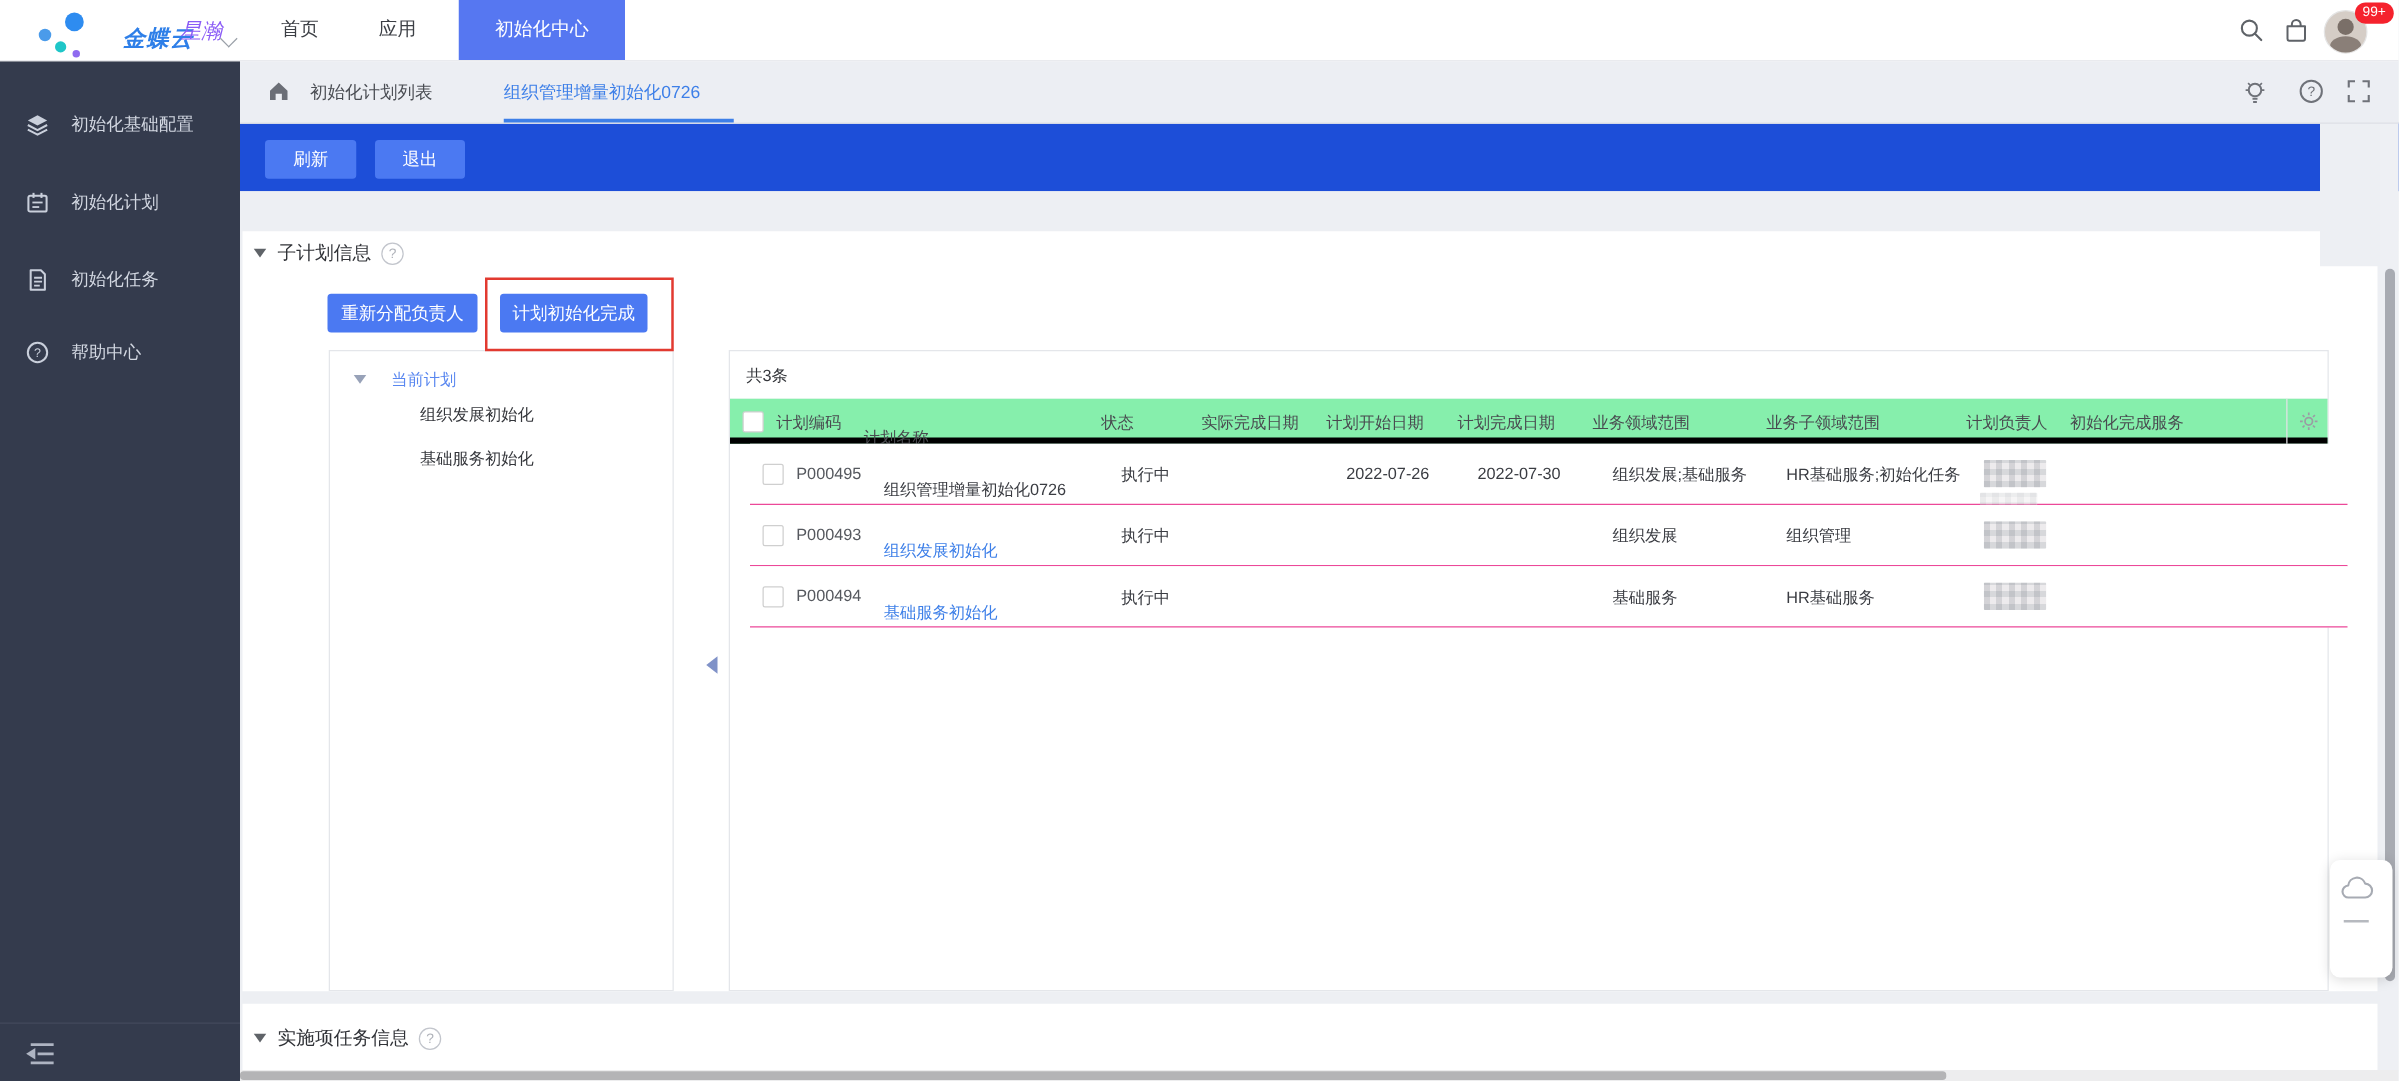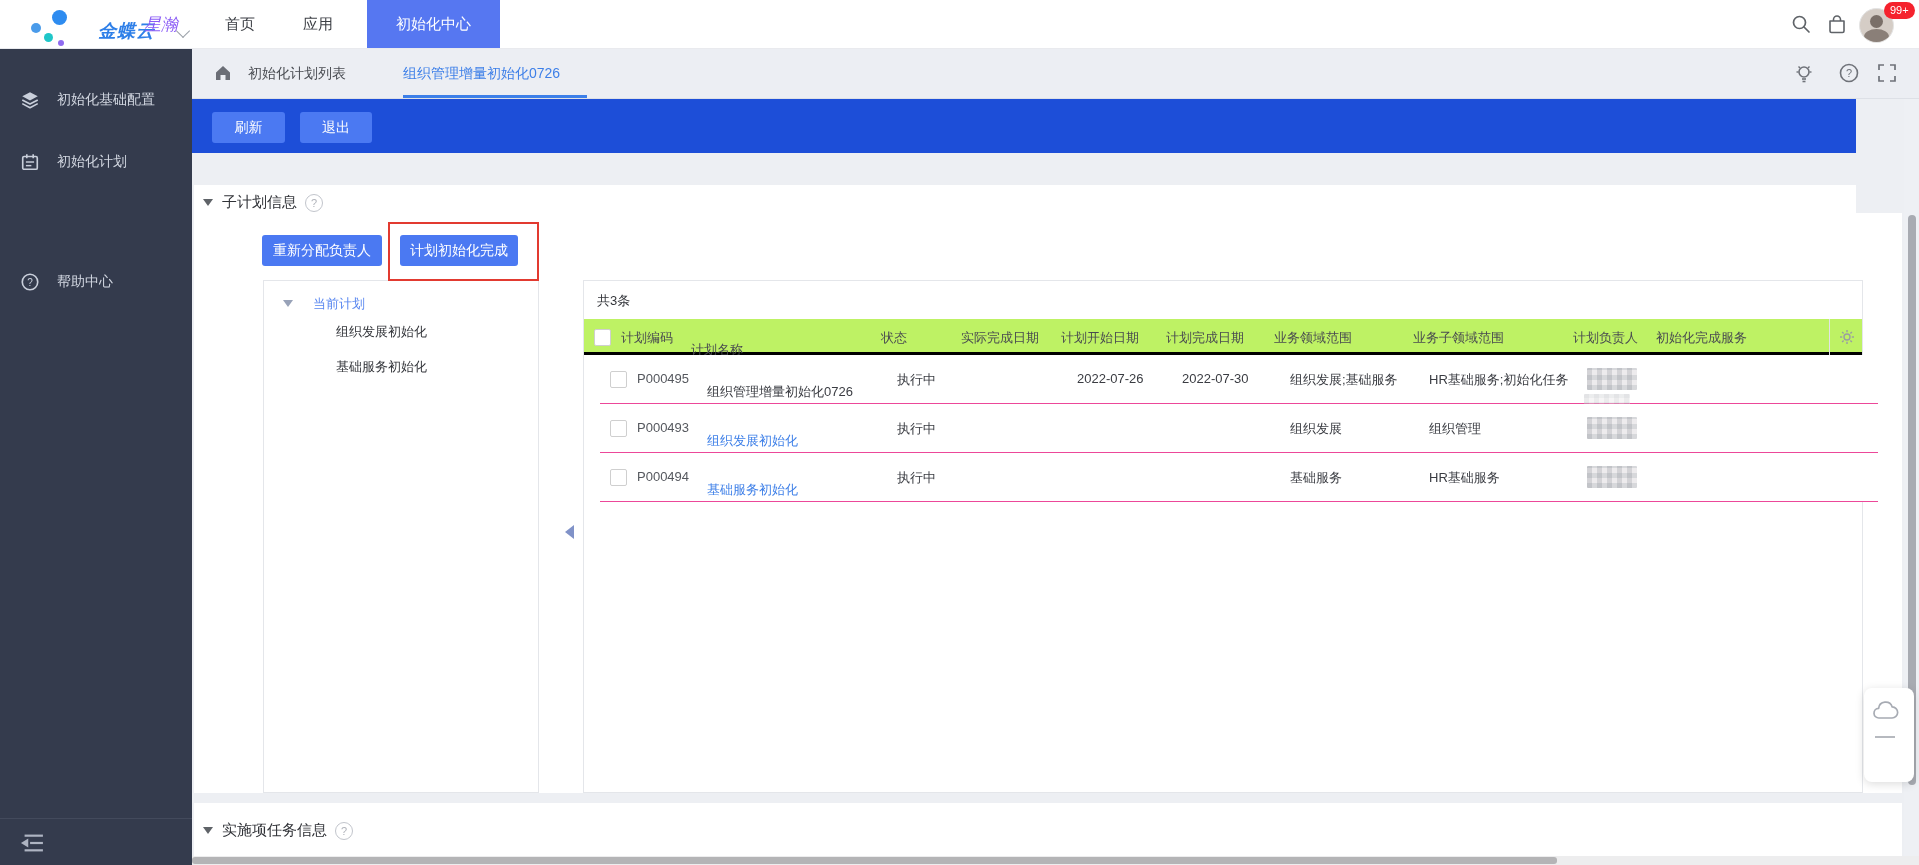--- a/index.html
+++ b/index.html
@@ -73,21 +73,21 @@
   .tree-child{position:absolute;left:72px;width:200px;height:35px;font-size:13px;color:#33353a;line-height:35px;cursor:pointer;}
 
   
   .split-left{left:371px;top:340px;width:0;height:0;border-top:7px solid transparent;border-bottom:7px solid transparent;border-right:9px solid #8092c8;cursor:pointer;}
   .split-right{left:391px;top:340px;width:0;height:0;border-top:7px solid transparent;border-bottom:7px solid transparent;border-left:9px solid #8092c8;cursor:pointer;}
 
   
   .table-panel{left:389px;top:95px;width:1280px;height:513px;border:1px solid #e4e6ea;box-sizing:border-box;background:#fff;}
   .count-bar{position:absolute;left:0;top:0;width:100%;height:38px;border-bottom:1px solid #e6e6e9;}
   .count-text{position:absolute;left:13px;top:11px;font-size:13px;color:#33353a;}
-  .thead{position:absolute;left:0;top:38px;width:100%;height:36px;background:#bef264;border-bottom:3px solid #000000;box-sizing:border-box;font-family:Liberation Mono, monospace;}
+  .thead{position:absolute;left:0;top:38px;width:100%;height:36px;background:#86efac;border-bottom:5px solid #000000;box-sizing:border-box;font-family:Liberation Mono, monospace;}
   .th{position:absolute;top:10px;font-size:13px;color:#494b50;white-space:nowrap;}
   .gear-col{position:absolute;left:1245px;top:0;width:33px;height:36px;border-left:1px solid #e2e2e5;}
   .trow{position:absolute;left:16px;width:100%;height:49px;border-bottom:1px solid #ec4899;box-sizing:border-box;background:#fff;}
   .td{position:absolute;top:16px;font-size:13px;color:#3a3c42;white-space:nowrap;}
   .td-code{color:#55585e;}
   .link{color:#3D7FE8;cursor:pointer;}
   .cb{position:absolute;left:10px;width:15px;height:15px;border:1px solid #cfcfcf;border-radius:2px;background:#fff;cursor:pointer;}
   .cb-head{top:10px;}
   .cb-row{top:16px;}
   .c-code{left:37px;} .c-name{left:107px;margin-top:12px;} .c-status{left:297px;} .c-actual{left:377px;}
@@ -158,20 +158,29 @@
       </svg>
       <span class="side-label">初始化计划</span>
     </div>
     <div class="side-item" style="top:34px;">
       <svg class="side-ic" viewBox="0 0 22 22">
         <path d="M11 2.5 L19.5 7 L11 11.5 L2.5 7 Z" fill="#c9cfdb"></path>
         <path d="M2.5 11 L11 15.5 L19.5 11" fill="none" stroke="#c9cfdb" stroke-width="1.8" stroke-linejoin="round"></path>
         <path d="M2.5 15 L11 19.5 L19.5 15" fill="none" stroke="#c9cfdb" stroke-width="1.8" stroke-linejoin="round"></path>
       </svg>
       <span class="side-label">初始化基础配置</span>
+    </div>
+    <div class="side-item" style="top:158px;">
+      <svg class="side-ic" viewBox="0 0 22 22">
+        <path d="M5 2.5 h9 l3.5 3.5 v13.5 h-12.5 z" fill="none" stroke="#c9cfdb" stroke-width="1.8" stroke-linejoin="round"></path>
+        <line x1="8" y1="9" x2="15" y2="9" stroke="#c9cfdb" stroke-width="1.6"></line>
+        <line x1="8" y1="12.5" x2="15" y2="12.5" stroke="#c9cfdb" stroke-width="1.6"></line>
+        <line x1="8" y1="16" x2="13" y2="16" stroke="#c9cfdb" stroke-width="1.6"></line>
+      </svg>
+      <span class="side-label">初始化任务</span>
     </div>
     <div class="side-item" style="top:216px;">
       <svg class="side-ic" viewBox="0 0 22 22">
         <circle cx="11" cy="11" r="8.5" fill="none" stroke="#c9cfdb" stroke-width="1.8"></circle>
         <text x="11" y="15" font-size="11" fill="#c9cfdb" text-anchor="middle" font-family="'Liberation Sans',sans-serif">?</text>
       </svg>
       <span class="side-label">帮助中心</span>
     </div>
     <div class="side-foot">
       <svg class="collapse-ic" viewBox="0 0 28 24">

